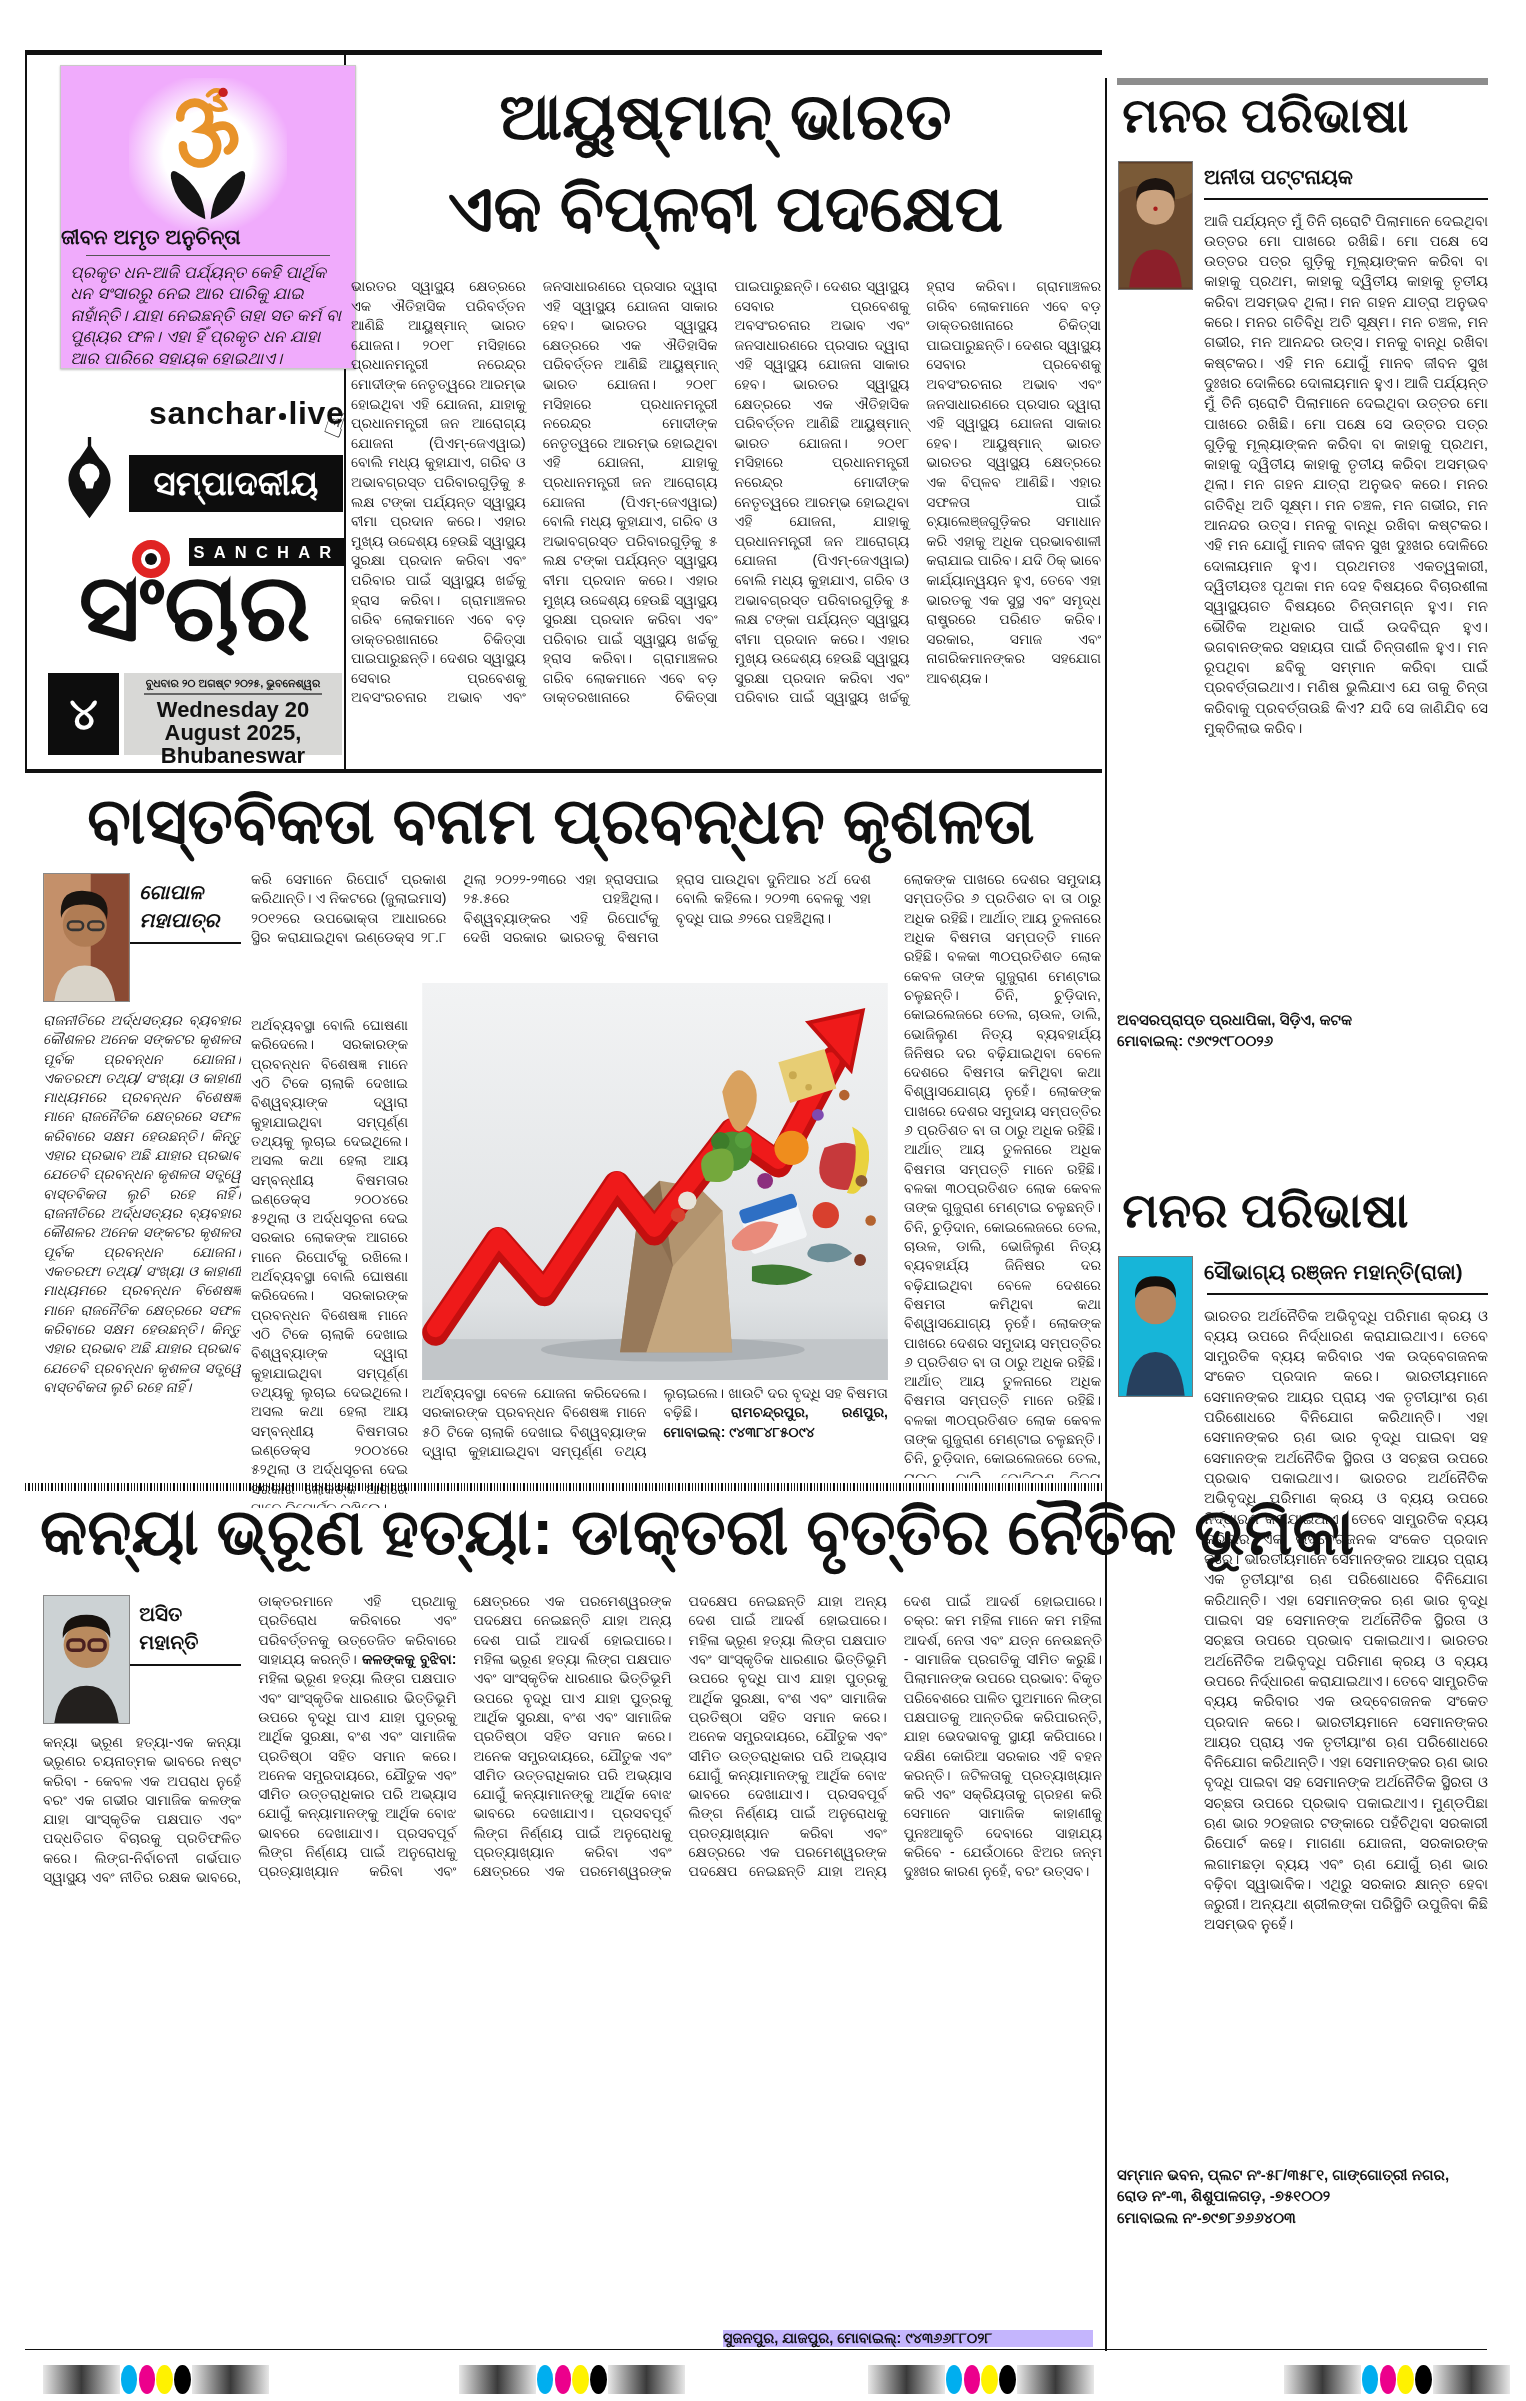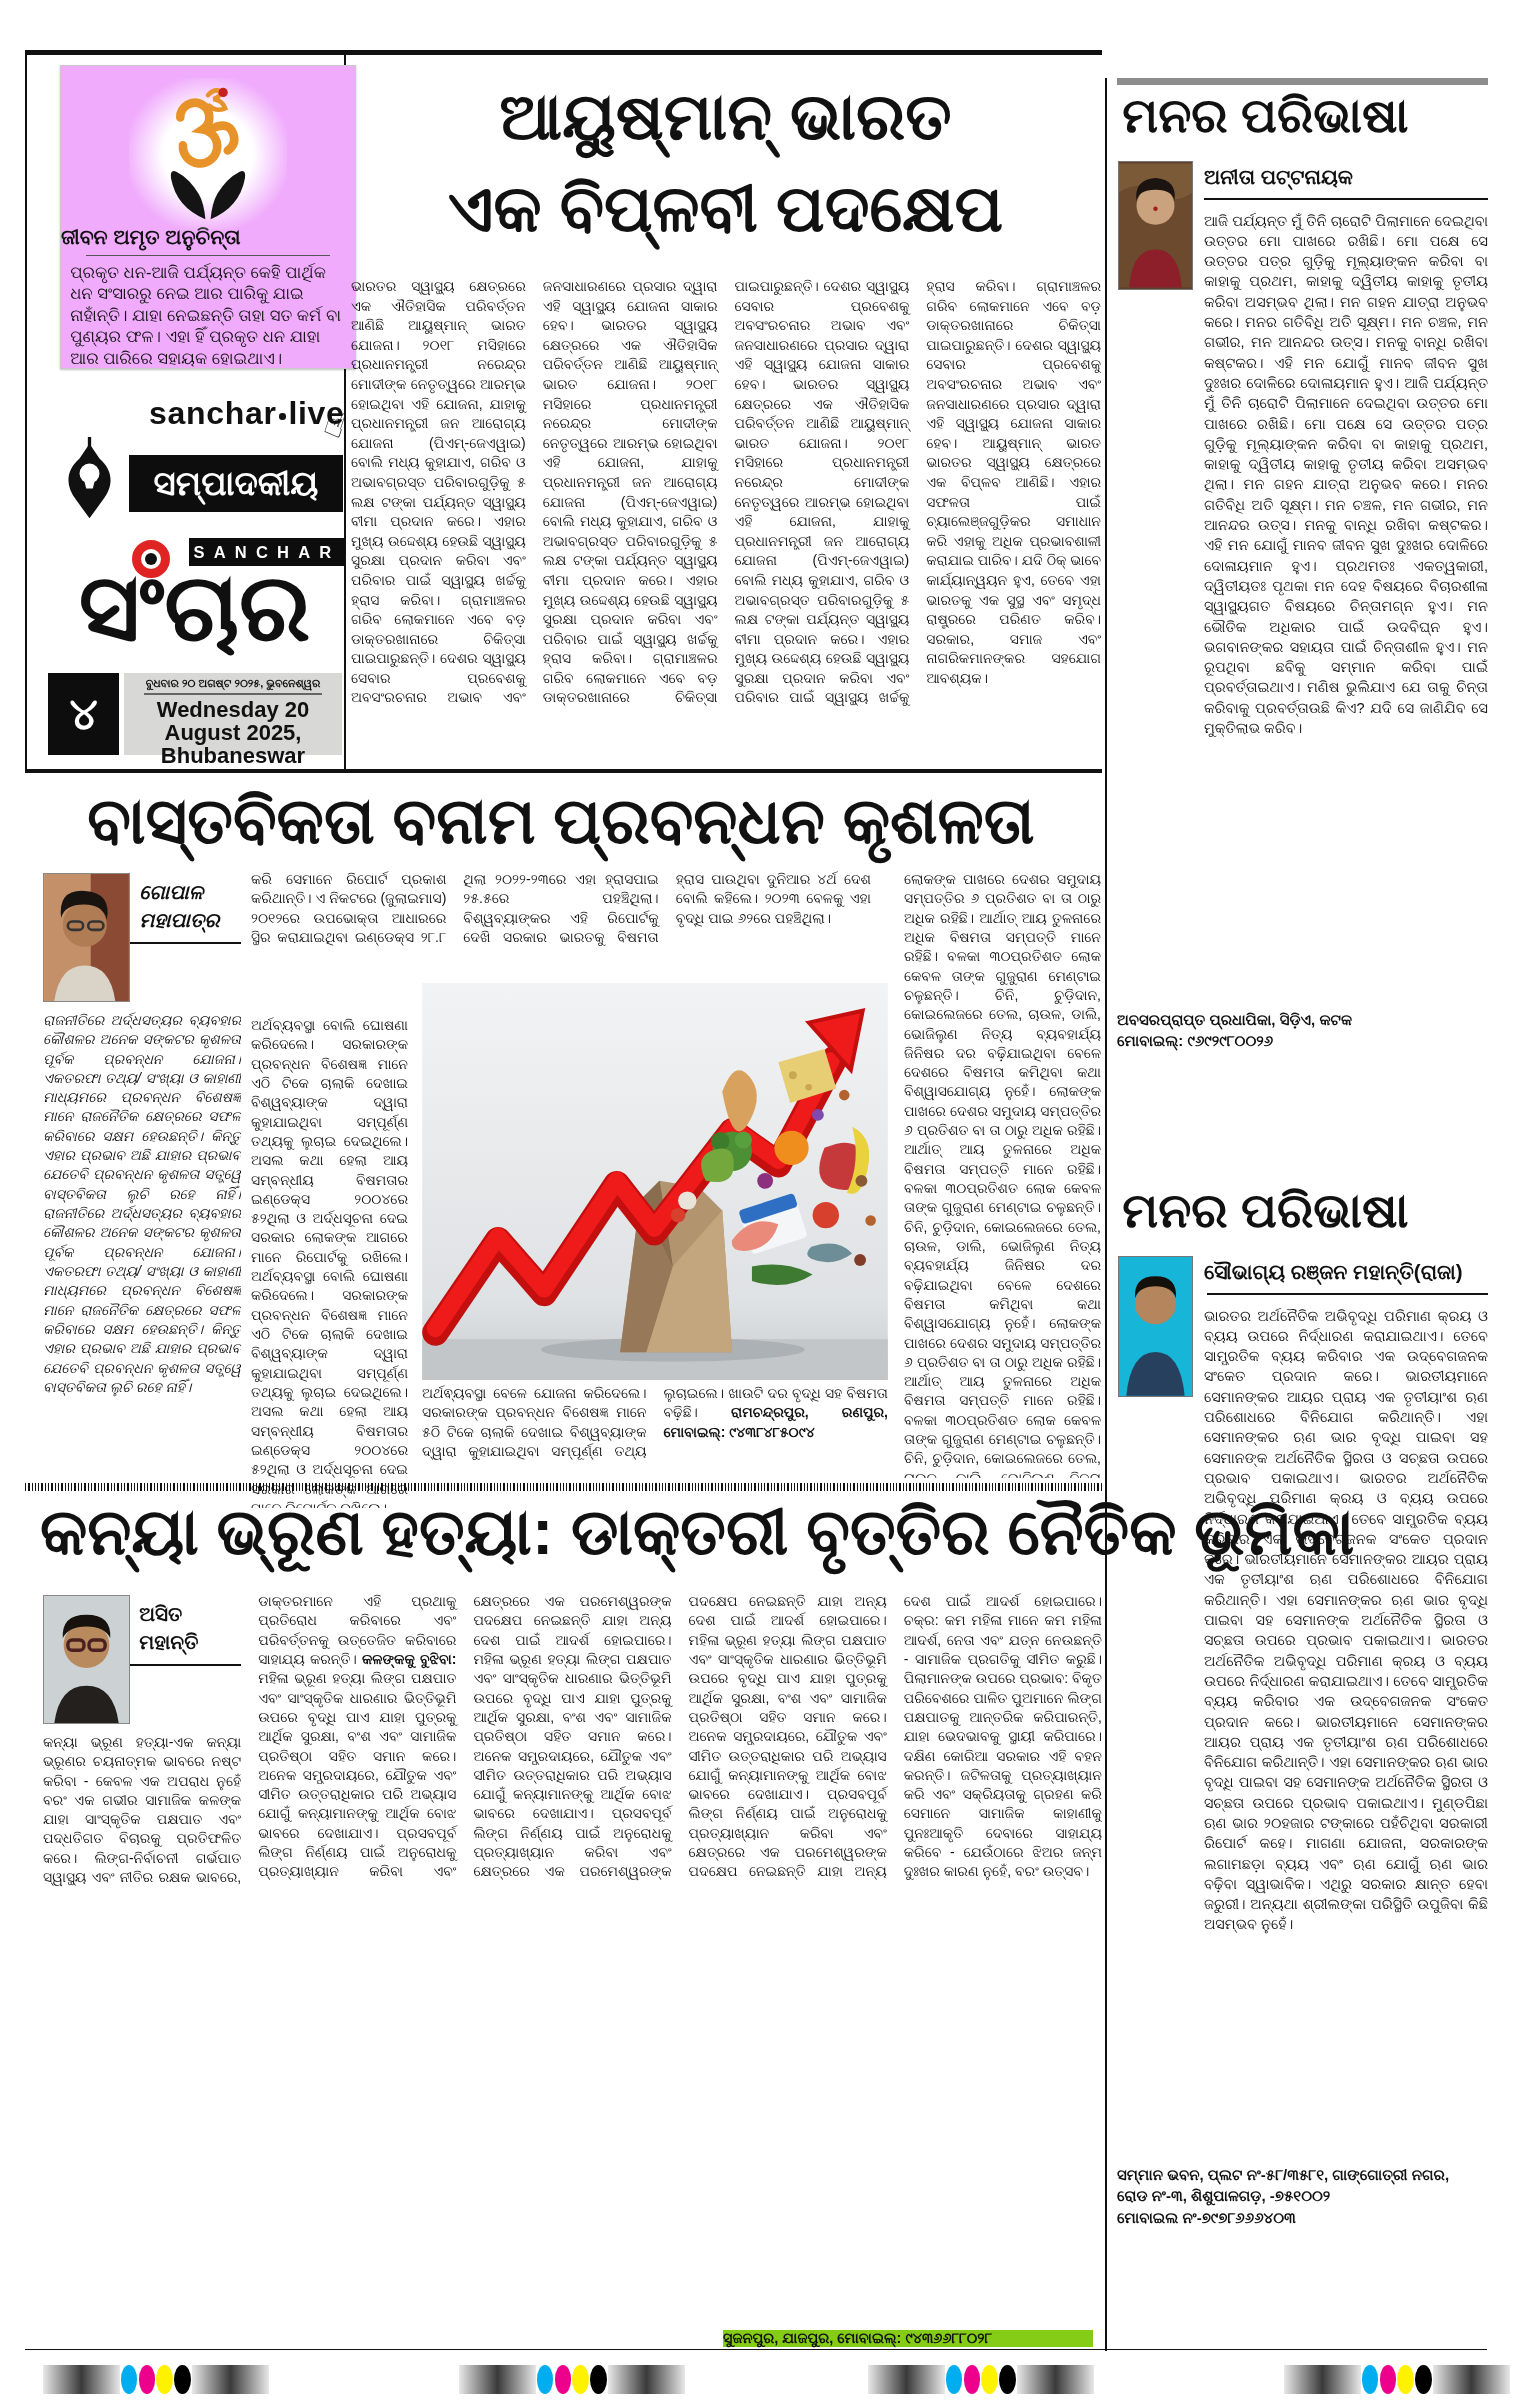--- a/index.html
+++ b/index.html
@@ -9,21 +9,21 @@
   .rule{background:#111;}
   .jtext{text-align:justify;overflow:hidden;}
   .bold{font-weight:bold;}
   
   .lifebox{left:60px;top:65px;width:294px;height:302px;background:#f0abfc;border:0.7px solid #c9c9c7;
            box-shadow:0 1.3px 2px rgba(0,0,0,.25);text-align:left;}
   .lifebox .glow{position:absolute;left:68px;top:12px;width:158px;height:152px;background:radial-gradient(#fff 40%,rgba(255,255,255,0) 75%);}
   .lifebox .omwrap{position:relative;margin:17px auto 0;width:132px;height:139px;}
   .lifebox h2{margin:2.6px 0 0;font-size:20.5px;}
   .lifebox .sep{width:244px;height:1.3px;background:#555;margin:6.6px auto 5.3px;}
-  .lifebox .quote{font-size:16.5px;line-height:1.3;padding:0 9.2px;}
+  .lifebox .quote{font-size:16.5px;line-height:1.3;padding:0 9.2px;font-style:italic;}
   .weblogo{left:149px;top:395px;font-size:32px;font-weight:bold;letter-spacing:0.7px;color:#111;}
   .weblogo .dot{display:inline-block;width:6.6px;height:6.6px;background:#111;border-radius:50%;margin:0 2.6px 4px;}
   .clickhand{left:325px;top:404px;font-size:34px;color:#111;transform:rotate(18deg);font-family:"DejaVu Sans",sans-serif;}
   .editorialbox{left:129px;top:455px;width:214px;height:57px;background:#0d0d0d;color:#fff;
                 display:flex;align-items:center;justify-content:center;font-size:34px;font-weight:bold;}
   .sancharbar{left:189px;top:538px;width:156px;height:28px;background:#0d0d0d;color:#fff;display:flex;
               align-items:center;justify-content:center;font-size:16.5px;font-weight:bold;letter-spacing:9.2px;}
   .brandodia{left:46px;top:556px;width:297px;height:119px;font-size:94px;font-weight:bold;line-height:1.1;
              text-align:center;color:#101010;text-shadow:1.3px 1.3px 0 #fff,-1.3px -1.3px 0 #fff;}
   .redring{left:132px;top:540px;width:20px;height:20px;border:9.2px solid #e02423;border-radius:50%;background:#fff;}
@@ -279,21 +279,21 @@
             </svg>
         </div>
         <div class="nm">ଅସିତ ମହାନ୍ତି</div>
         <div class="ul"></div>
       </div>
       <span>କନ୍ୟା ଭ୍ରୂଣ ହତ୍ୟା-ଏକ କନ୍ୟା ଭ୍ରୂଣର ଚୟନାତ୍ମକ ଭାବରେ ନଷ୍ଟ କରିବା - କେବଳ ଏକ ଅପରାଧ ନୁହେଁ ବରଂ ଏକ ଗଭୀର ସାମାଜିକ କଳଙ୍କ ଯାହା ସାଂସ୍କୃତିକ ପକ୍ଷପାତ ଏବଂ ପଦ୍ଧତିଗତ ବିଚାରକୁ ପ୍ରତିଫଳିତ କରେ। ଲିଙ୍ଗ-ନିର୍ବାଚନୀ ଗର୍ଭପାତ ସ୍ୱାସ୍ଥ୍ୟ ଏବଂ ନୀତିର ରକ୍ଷକ ଭାବରେ, ଡାକ୍ତରମାନେ ଏହି ପ୍ରଥାକୁ ପ୍ରତିରୋଧ କରିବାରେ ଏବଂ ପରିବର୍ତ୍ତନକୁ ଉତ୍ତେଜିତ କରିବାରେ ସାହାଯ୍ୟ କରନ୍ତି।</span>
       <span class="bold">କଳଙ୍କକୁ ବୁଝିବା:</span>
       <span>ମହିଳା ଭ୍ରୂଣ ହତ୍ୟା ଲିଙ୍ଗ ପକ୍ଷପାତ ଏବଂ ସାଂସ୍କୃତିକ ଧାରଣାର ଭିତ୍ତିଭୂମି ଉପରେ ବୃଦ୍ଧି ପାଏ ଯାହା ପୁତ୍ରକୁ ଆର୍ଥିକ ସୁରକ୍ଷା, ବଂଶ ଏବଂ ସାମାଜିକ ପ୍ରତିଷ୍ଠା ସହିତ ସମାନ କରେ। ଅନେକ ସମ୍ପ୍ରଦାୟରେ, ଯୌତୁକ ଏବଂ ସୀମିତ ଉତ୍ତରାଧିକାର ପରି ଅଭ୍ୟାସ ଯୋଗୁଁ କନ୍ୟାମାନଙ୍କୁ ଆର୍ଥିକ ବୋଝ ଭାବରେ ଦେଖାଯାଏ। ପ୍ରସବପୂର୍ବ ଲିଙ୍ଗ ନିର୍ଣ୍ଣୟ ପାଇଁ ଅନୁରୋଧକୁ ପ୍ରତ୍ୟାଖ୍ୟାନ କରିବା ଏବଂ କ୍ଷେତ୍ରରେ ଏକ ପରମେଶ୍ୱରଙ୍କ ପଦକ୍ଷେପ ନେଇଛନ୍ତି ଯାହା ଅନ୍ୟ ଦେଶ ପାଇଁ ଆଦର୍ଶ ହୋଇପାରେ। ମହିଳା ଭ୍ରୂଣ ହତ୍ୟା ଲିଙ୍ଗ ପକ୍ଷପାତ ଏବଂ ସାଂସ୍କୃତିକ ଧାରଣାର ଭିତ୍ତିଭୂମି ଉପରେ ବୃଦ୍ଧି ପାଏ ଯାହା ପୁତ୍ରକୁ ଆର୍ଥିକ ସୁରକ୍ଷା, ବଂଶ ଏବଂ ସାମାଜିକ ପ୍ରତିଷ୍ଠା ସହିତ ସମାନ କରେ। ଅନେକ ସମ୍ପ୍ରଦାୟରେ, ଯୌତୁକ ଏବଂ ସୀମିତ ଉତ୍ତରାଧିକାର ପରି ଅଭ୍ୟାସ ଯୋଗୁଁ କନ୍ୟାମାନଙ୍କୁ ଆର୍ଥିକ ବୋଝ ଭାବରେ ଦେଖାଯାଏ। ପ୍ରସବପୂର୍ବ ଲିଙ୍ଗ ନିର୍ଣ୍ଣୟ ପାଇଁ ଅନୁରୋଧକୁ ପ୍ରତ୍ୟାଖ୍ୟାନ କରିବା ଏବଂ କ୍ଷେତ୍ରରେ ଏକ ପରମେଶ୍ୱରଙ୍କ ପଦକ୍ଷେପ ନେଇଛନ୍ତି ଯାହା ଅନ୍ୟ ଦେଶ ପାଇଁ ଆଦର୍ଶ ହୋଇପାରେ। ମହିଳା ଭ୍ରୂଣ ହତ୍ୟା ଲିଙ୍ଗ ପକ୍ଷପାତ ଏବଂ ସାଂସ୍କୃତିକ ଧାରଣାର ଭିତ୍ତିଭୂମି ଉପରେ ବୃଦ୍ଧି ପାଏ ଯାହା ପୁତ୍ରକୁ ଆର୍ଥିକ ସୁରକ୍ଷା, ବଂଶ ଏବଂ ସାମାଜିକ ପ୍ରତିଷ୍ଠା ସହିତ ସମାନ କରେ। ଅନେକ ସମ୍ପ୍ରଦାୟରେ, ଯୌତୁକ ଏବଂ ସୀମିତ ଉତ୍ତରାଧିକାର ପରି ଅଭ୍ୟାସ ଯୋଗୁଁ କନ୍ୟାମାନଙ୍କୁ ଆର୍ଥିକ ବୋଝ ଭାବରେ ଦେଖାଯାଏ। ପ୍ରସବପୂର୍ବ ଲିଙ୍ଗ ନିର୍ଣ୍ଣୟ ପାଇଁ ଅନୁରୋଧକୁ ପ୍ରତ୍ୟାଖ୍ୟାନ କରିବା ଏବଂ କ୍ଷେତ୍ରରେ ଏକ ପରମେଶ୍ୱରଙ୍କ ପଦକ୍ଷେପ ନେଇଛନ୍ତି ଯାହା ଅନ୍ୟ ଦେଶ ପାଇଁ ଆଦର୍ଶ ହୋଇପାରେ। </span>
       <span>ଚକ୍ର: କମ ମହିଳା ମାନେ କମ ମହିଳା ଆଦର୍ଶ, ନେତା ଏବଂ ଯତ୍ନ ନେଉଛନ୍ତି - ସାମାଜିକ ପ୍ରଗତିକୁ ସୀମିତ କରୁଛି। ପିଲାମାନଙ୍କ ଉପରେ ପ୍ରଭାବ: ବିକୃତ ପରିବେଶରେ ପାଳିତ ପୁଅମାନେ ଲିଙ୍ଗ ପକ୍ଷପାତକୁ ଆନ୍ତରିକ କରିପାରନ୍ତି, ଯାହା ଭେଦଭାବକୁ ସ୍ଥାୟୀ କରିପାରେ। ଦକ୍ଷିଣ କୋରିଆ ସରକାର ଏହି ବହନ କରନ୍ତି। ଜଟିଳତାକୁ ପ୍ରତ୍ୟାଖ୍ୟାନ କରି ଏବଂ ସକ୍ରିୟତାକୁ ଗ୍ରହଣ କରି ସେମାନେ ସାମାଜିକ କାହାଣୀକୁ ପୁନଃଆକୃତି ଦେବାରେ ସାହାଯ୍ୟ କରିବେ - ଯେଉଁଠାରେ ଝିଅର ଜନ୍ମ ଦୁଃଖର କାରଣ ନୁହେଁ, ବରଂ ଉତ୍ସବ।</span>
     </div>
-    <div class="bold" style="position:absolute;left:680px;bottom:1.3px;width:370px;font-size:14.5px;background:#84cc16;">ସୁଜନପୁର, ଯାଜପୁର, ମୋବାଇଲ୍: ୯୪୩୬୬୮୮୦୨୮</div>
+    <div class="bold" style="position:absolute;left:680px;bottom:1.3px;width:370px;font-size:14.5px;background:#c4b5fd;">ସୁଜନପୁର, ଯାଜପୁର, ମୋବାଇଲ୍: ୯୪୩୬୬୮୮୦୨୮</div>
   </div>
 
   <div class="abs reggroup" style="left:43px;">
     <div class="reggrad"></div>
     <div class="regdot" style="background:#00aeef;"></div>
     <div class="regdot" style="background:#ec008c;"></div>
     <div class="regdot" style="background:#fff200;"></div>
     <div class="regdot" style="background:#000;"></div>
     <div class="reggrad"></div>
   </div>

